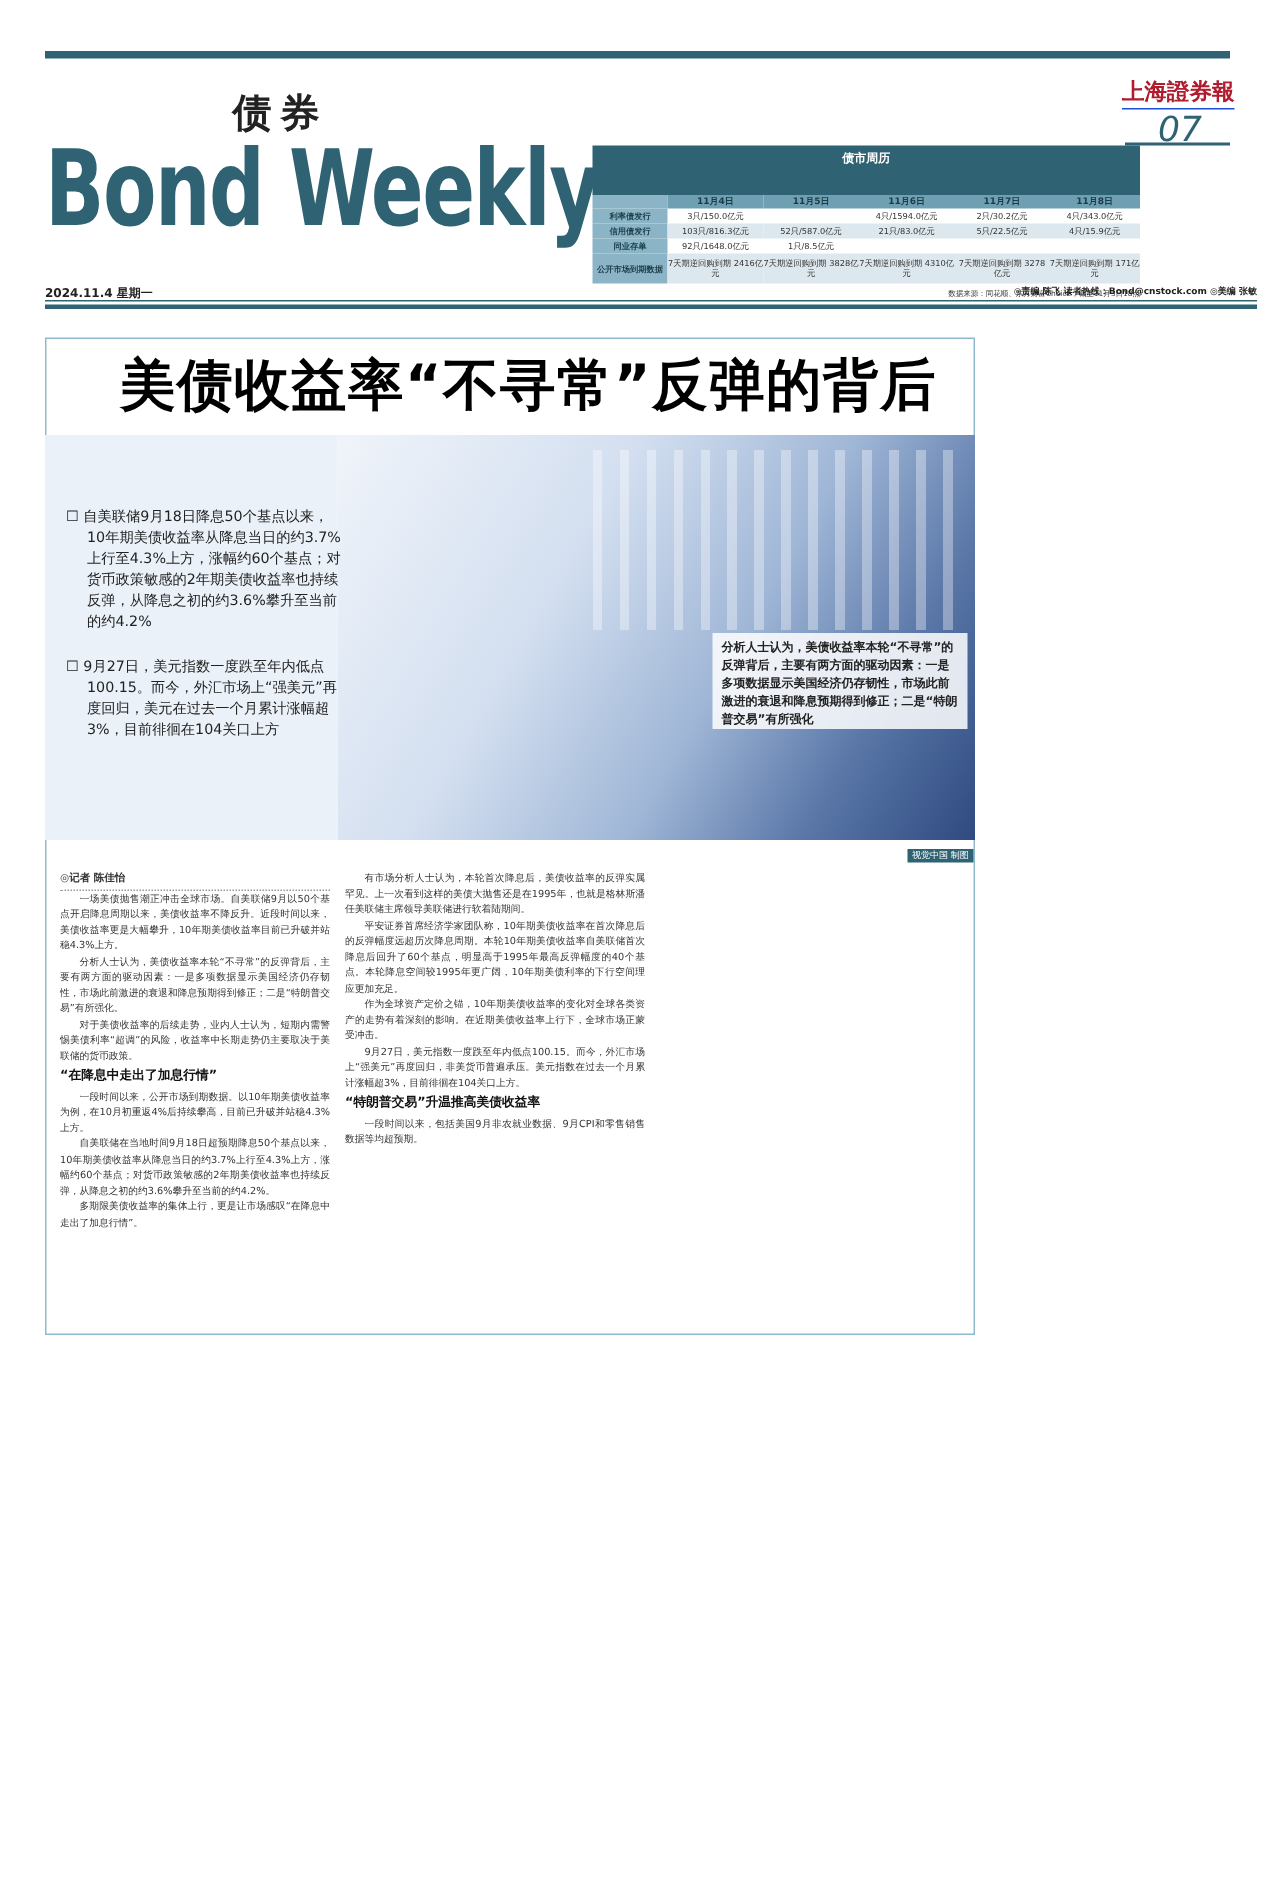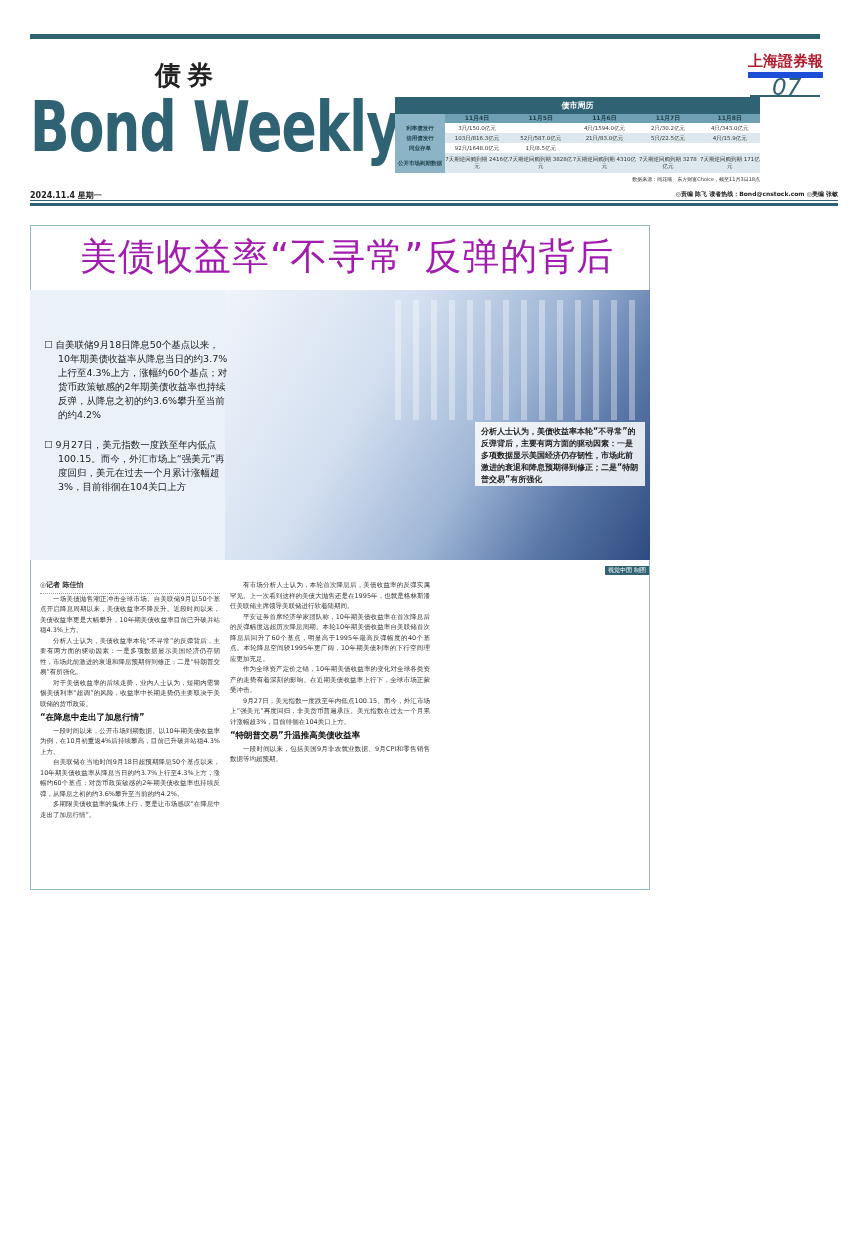--- a/index.html
+++ b/index.html
@@ -2,41 +2,41 @@
 <html><head>
 <meta charset="utf-8">
 <style>
   *{box-sizing:border-box;margin:0;padding:0;}
   body{width:858px;height:1253px;background:#fff;font-family:"DejaVu Sans",sans-serif;color:#222;position:relative;overflow:hidden;}
   .abs{position:absolute;}
   .topbar{left:30px;top:34px;width:650px;height:5px;background:#2f6374;}
   .topbar2{left:680px;top:34px;width:140px;height:5px;background:#2f6374;}
   .section-cn{left:155px;top:58px;font-family:"DejaVu Serif",serif;font-size:26px;font-weight:bold;letter-spacing:6px;}
   .masthead{left:30px;top:92px;font-family:"DejaVu Sans",sans-serif;font-weight:bold;font-size:52px;color:#2f6374;letter-spacing:-1px;transform:scaleY(1.35);transform-origin:left top;line-height:52px;}
-  .paper-name{left:748px;top:52px;font-family:"DejaVu Serif",serif;font-size:15px;font-weight:bold;color:#b01c2e;border-bottom:6px solid #1d4ed8;padding-bottom:1px;}
+  .paper-name{left:748px;top:52px;font-family:"DejaVu Serif",serif;font-size:15px;font-weight:bold;color:#b01c2e;border-bottom:1px solid #1d4ed8;padding-bottom:1px;}
   .page-no{left:772px;top:74px;font-size:23px;color:#2f6374;font-style:italic;}
   .page-line{left:750px;top:95px;width:70px;height:2px;background:#2f6374;}
 
   .cal{left:395px;top:97px;width:365px;font-size:6px;}
-  .cal-title{background:#2f6374;color:#fff;text-align:center;font-weight:bold;font-size:8px;height:17px;line-height:17px;}
+  .cal-title{background:#2f6374;color:#fff;text-align:center;font-weight:bold;font-size:8px;height:33px;line-height:17px;}
   .cal table{border-collapse:collapse;width:100%;}
   .cal th{background:#6e9fb2;color:#1a3c48;font-weight:bold;height:9px;font-size:6px;}
   .cal td{height:10px;font-size:5.5px;text-align:center;color:#333;}
   .cal td.rh{background:#8bb5c6;color:#1d3f4b;font-weight:bold;width:50px;}
   .cal tr.alt td{background:#dde8ee;}
   .cal tr.alt td.rh{background:#8bb5c6;}
   .cal-src{font-size:5px;text-align:right;color:#333;margin-top:3px;}
 
   .dateline{left:30px;top:190px;font-size:8px;font-weight:bold;}
   .dateline-r{right:20px;top:190px;font-size:6px;font-weight:bold;}
   .rule1{left:30px;top:200px;width:808px;height:1px;background:#2f6374;}
   .rule2{left:30px;top:203px;width:808px;height:3px;background:#2f6374;}
 
   .feature{left:30px;top:225px;width:620px;height:665px;border:1px solid #8fb9cc;}
-  .headline{left:80px;top:232px;font-size:37px;font-weight:normal;color:#a21caf;letter-spacing:1px;text-align:center;}
+  .headline{left:80px;top:232px;font-size:37px;font-weight:bold;color:#000000;letter-spacing:1px;text-align:center;}
   .photo{left:225px;top:290px;width:425px;height:270px;background:linear-gradient(120deg,#f0f4fa 0%,#d3dff0 35%,#9fb6d6 60%,#5a77a8 80%,#2e4a80 100%);}
   .photo-grid{left:395px;top:300px;width:250px;height:120px;background:repeating-linear-gradient(90deg,rgba(255,255,255,.35) 0 6px,transparent 6px 18px);}
   .sidebar-box{left:30px;top:290px;width:195px;height:270px;background:#eaf1f8;}
   .bullet{font-size:9.5px;line-height:14px;color:#222;padding-left:20px;text-indent:-14px;width:190px;}
   .quote-box{left:475px;top:422px;width:170px;height:64px;background:rgba(255,255,255,.85);font-size:8px;font-weight:bold;line-height:12px;padding:4px 6px;}
   .photo-credit{left:605px;top:566px;font-size:6px;background:#2f6374;color:#fff;padding:0 3px;}
 
   .col{font-size:6.5px;line-height:10.5px;color:#333;text-align:justify;}
   .col p{text-indent:2em;}
   .subhead{font-size:8.5px;font-weight:bold;color:#111;margin:3px 0;}

